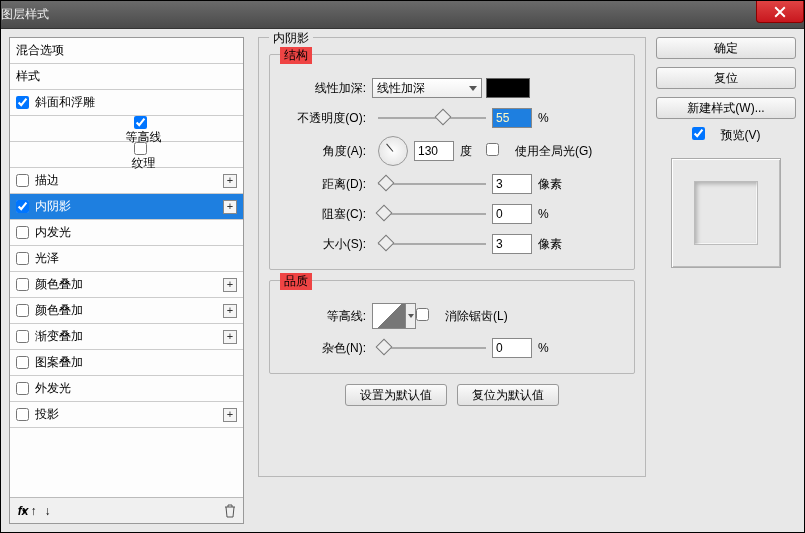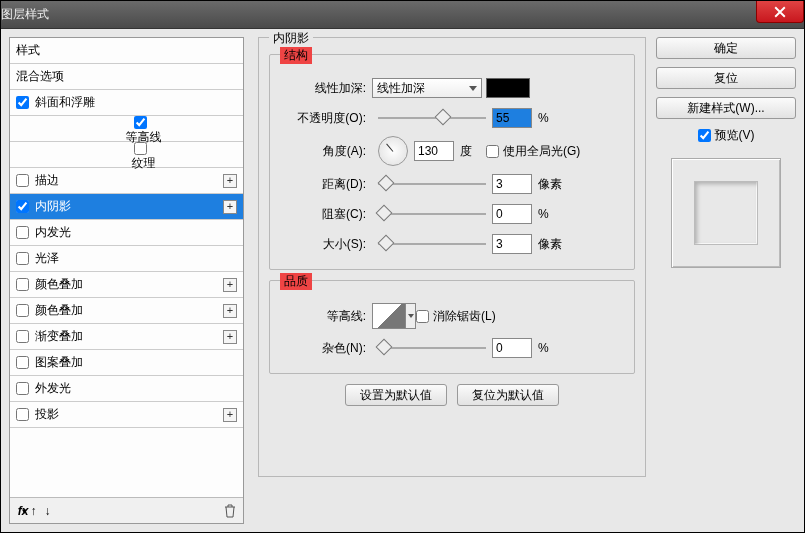--- a/index.html
+++ b/index.html
@@ -29,25 +29,25 @@
 .inner { margin-top: 4px; }
 .row { display: flex; align-items: center; height: 30px; }
 .lbl { width: 92px; text-align: right; padding-right: 6px; }
 .select { width: 110px; height: 20px; border: 1px solid #888; background: linear-gradient(#fff,#eee); display: flex; align-items: center; justify-content: space-between; padding: 0 4px; cursor: pointer; }
 .select .caret { width: 0; height: 0; border-left: 4px solid transparent; border-right: 4px solid transparent; border-top: 5px solid #555; }
 .swatch { width: 44px; height: 20px; background: #000; border: 1px solid #666; margin-left: 4px; cursor: pointer; }
 .slider { position: relative; width: 108px; height: 14px; margin: 0 6px; }
 .slider-track { position: absolute; top: 6px; left: 0; right: 0; height: 2px; background: #aaa; }
 .slider-thumb { position: absolute; top: 0; width: 12px; height: 12px; background: #eee; border: 1px solid #777; transform: rotate(45deg); }
 .numbox { width: 40px; height: 20px; border: 1px solid #888; background: #fff; padding: 1px 3px; }
-.numbox.sel { background: #1e7fe0; color: #000000; }
+.numbox.sel { background: #1e7fe0; color: #fef9c3; }
 .unit { margin-left: 6px; }
 .dial { width: 30px; height: 30px; border: 1px solid #999; border-radius: 50%; background: radial-gradient(#fff,#ddd); position: relative; margin: 0 6px; }
 .dial-hand { position: absolute; left: 50%; top: 50%; width: 10px; height: 1px; background: #333; transform-origin: left center; transform: rotate(-130deg); }
-.chk { display: flex; align-items: center; gap: 4px; }
+.chk { display: flex; align-items: flex-start; gap: 16px; }
 .chk input { margin: 0; }
 .contour { width: 34px; height: 26px; border: 1px solid #888; background: linear-gradient(135deg,#fff 0 50%,#777 50% 100%); cursor: pointer; position: relative; }
 .contour-caret { width: 10px; height: 26px; border:1px solid #888; border-left:none; background:#eee; display:flex; align-items:center; justify-content:center; cursor:pointer;}
 .contour-caret div{width:0;height:0;border-left:3px solid transparent;border-right:3px solid transparent;border-top:4px solid #555;}
 .btn-row { display: flex; gap: 10px; justify-content: center; margin-top: 8px; }
 .ps-btn { height: 22px; padding: 0 14px; border: 1px solid #999; background: linear-gradient(#fbfbfb,#e2e2e2); border-radius: 3px; cursor: pointer; display: flex; align-items: center; }
 
 .right { width: 140px; display: flex; flex-direction: column; gap: 8px; align-items: stretch; }
 .right .ps-btn { width: 100%; justify-content: center; }
 .preview-box { margin-top: 6px; align-self: center; width: 110px; height: 110px; border: 1px solid #aaa; background: #e8e8e8; box-shadow: inset 1px 1px 0 #fff, inset -1px -1px 0 #bbb; display:flex; align-items:center; justify-content:center;}
@@ -64,25 +64,25 @@
     <div class="close-btn">
       <svg viewBox="0 0 10 10">
           <path d="M1 1 L9 9 M9 1 L1 9" stroke="#fff" stroke-width="1.6"></path>
         </svg>
     </div>
   </div>
   <div class="body">
 
     <div class="left-panel">
       <div class="left-list">
+        <div class="l-row">
+            <span>混合选项</span>
+          </div>
         <div class="l-row header">
             <span>样式</span>
-          </div>
-        <div class="l-row">
-            <span>混合选项</span>
           </div>
         <div id="style-rows">
             <div class="l-row indent1">
               <input type="checkbox" checked="" style="">
               <span>斜面和浮雕</span>
             </div>
             <div class="l-row indent2">
               <input type="checkbox" checked="" style="">
               <span>等高线</span>
             </div>

